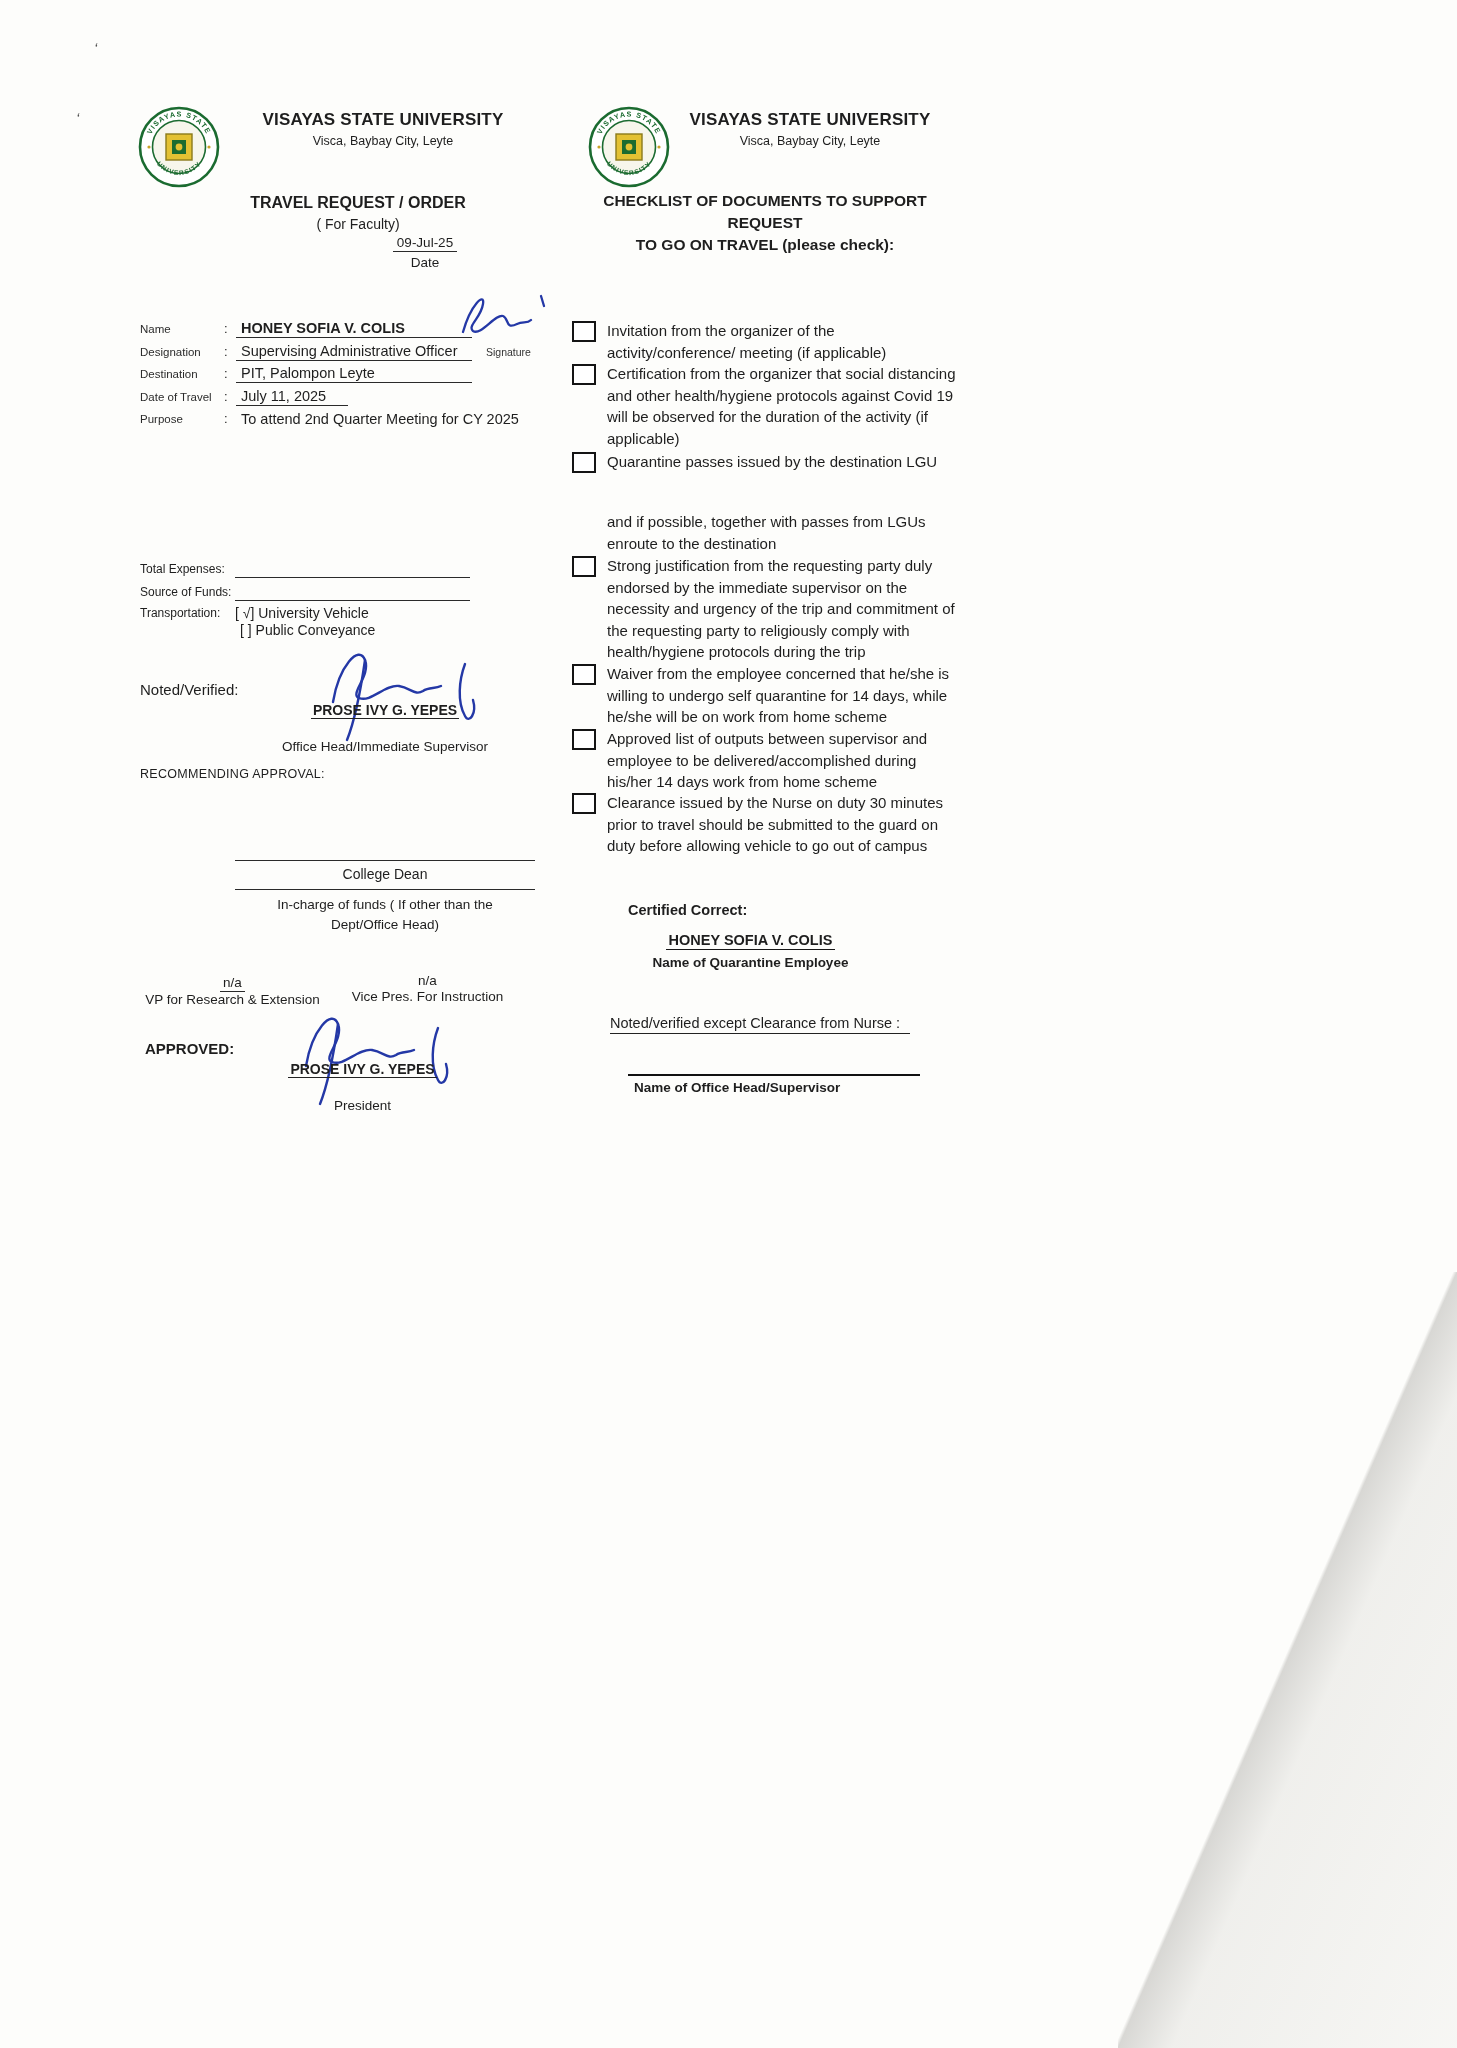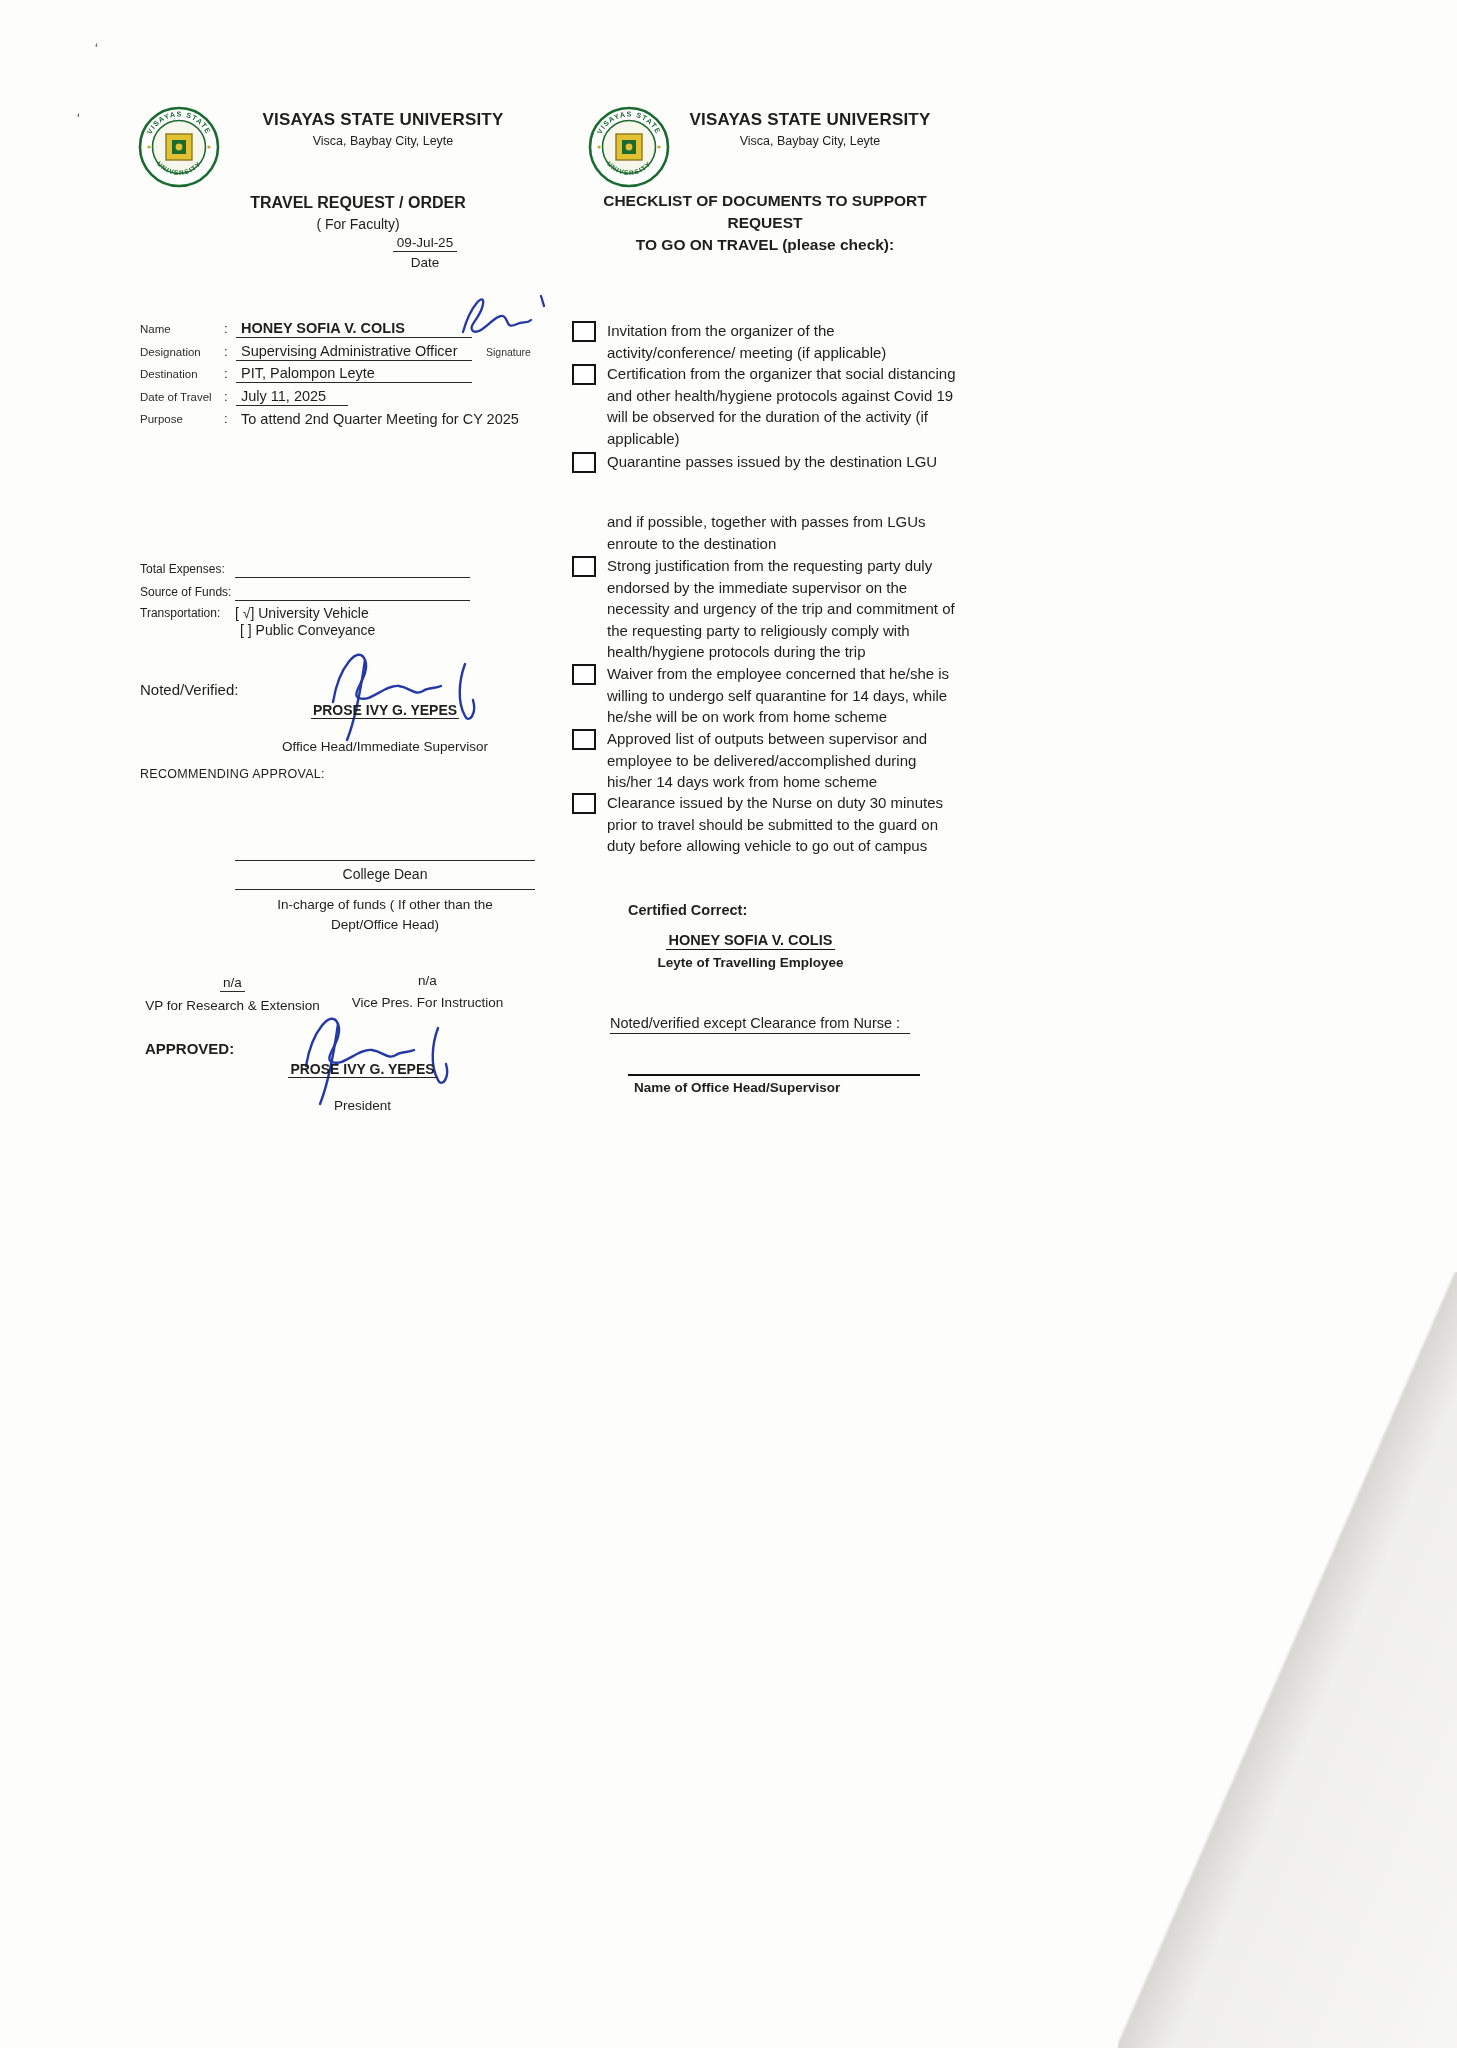--- a/index.html
+++ b/index.html
@@ -35,21 +35,21 @@
   .sec-label-sm { font-size:12.5px; letter-spacing:.3px; }
   .sign-name { font-size:14px; font-weight:bold; display:inline-block; border-bottom:1.6px solid #222; padding:0 2px 0; }
   .sign-title { font-size:13.5px; margin-top:20px; }
 
   .rule-box { border-top:1.6px solid #2a2a2a; padding-top:5px; text-align:center; }
   .rule-box .cap { font-size:14px; }
   .cap2 { font-size:13.5px; line-height:20px; }
 
   .na { font-size:13.5px; display:inline-block; }
   .na-u { border-bottom:1.4px solid #2a2a2a; padding:0 3px 1px; }
-  .na-cap { font-size:13.5px; margin-top:6px; }
+  .na-cap { font-size:13.5px; margin-top:0; }
 
   .chk-title { font-size:15.5px; font-weight:bold; line-height:22px; }
   .chk-item { position:absolute; left:572px; display:flex; align-items:flex-start; gap:11px; width:398px; }
   .chk-box { width:24px; height:21px; border:2.6px solid #141414; flex:0 0 auto; margin-top:1px; background:#fff; }
   .chk-text { font-size:15px; line-height:21.6px; width:356px; }
 
   .cert-label { font-size:14.5px; font-weight:bold; }
   .cert-name { font-size:14.5px; font-weight:bold; display:inline-block; border-bottom:1.8px solid #161616; padding:0 3px 1px; }
   .cert-title { font-size:13.5px; font-weight:bold; margin-top:5px; }
   .noted-except { font-size:14.5px; display:inline-block; border-bottom:1.5px solid #222; padding:0 10px 2px 0; }
@@ -264,21 +264,21 @@
     <span class="chk-text">Approved list of outputs between supervisor and employee to be delivered/accomplished during his/her 14 days work from home scheme</span>
   </div>
   <div class="chk-item" style="top:792px">
     <span class="chk-box"></span>
     <span class="chk-text">Clearance issued by the Nurse on duty 30 minutes prior to travel should be submitted to the guard on duty before allowing vehicle to go out of campus</span>
   </div>
 
   <div class="abs cert-label" style="left:628px;top:902px">Certified Correct:</div>
   <div class="abs center" style="left:618px;top:931px;width:265px">
     <span class="cert-name">HONEY SOFIA V. COLIS</span>
-    <div class="cert-title">Leyte of Travelling Employee</div>
+    <div class="cert-title">Name of Quarantine Employee</div>
   </div>
 
   <div class="abs" style="left:610px;top:1014px">
     <span class="noted-except">Noted/verified except Clearance from Nurse :</span>
   </div>
 
   <div class="abs office-rule" style="left:628px;top:1074px"></div>
   <div class="abs office-cap" style="left:634px;top:1080px">Name of Office Head/Supervisor</div>
 
 </div>

